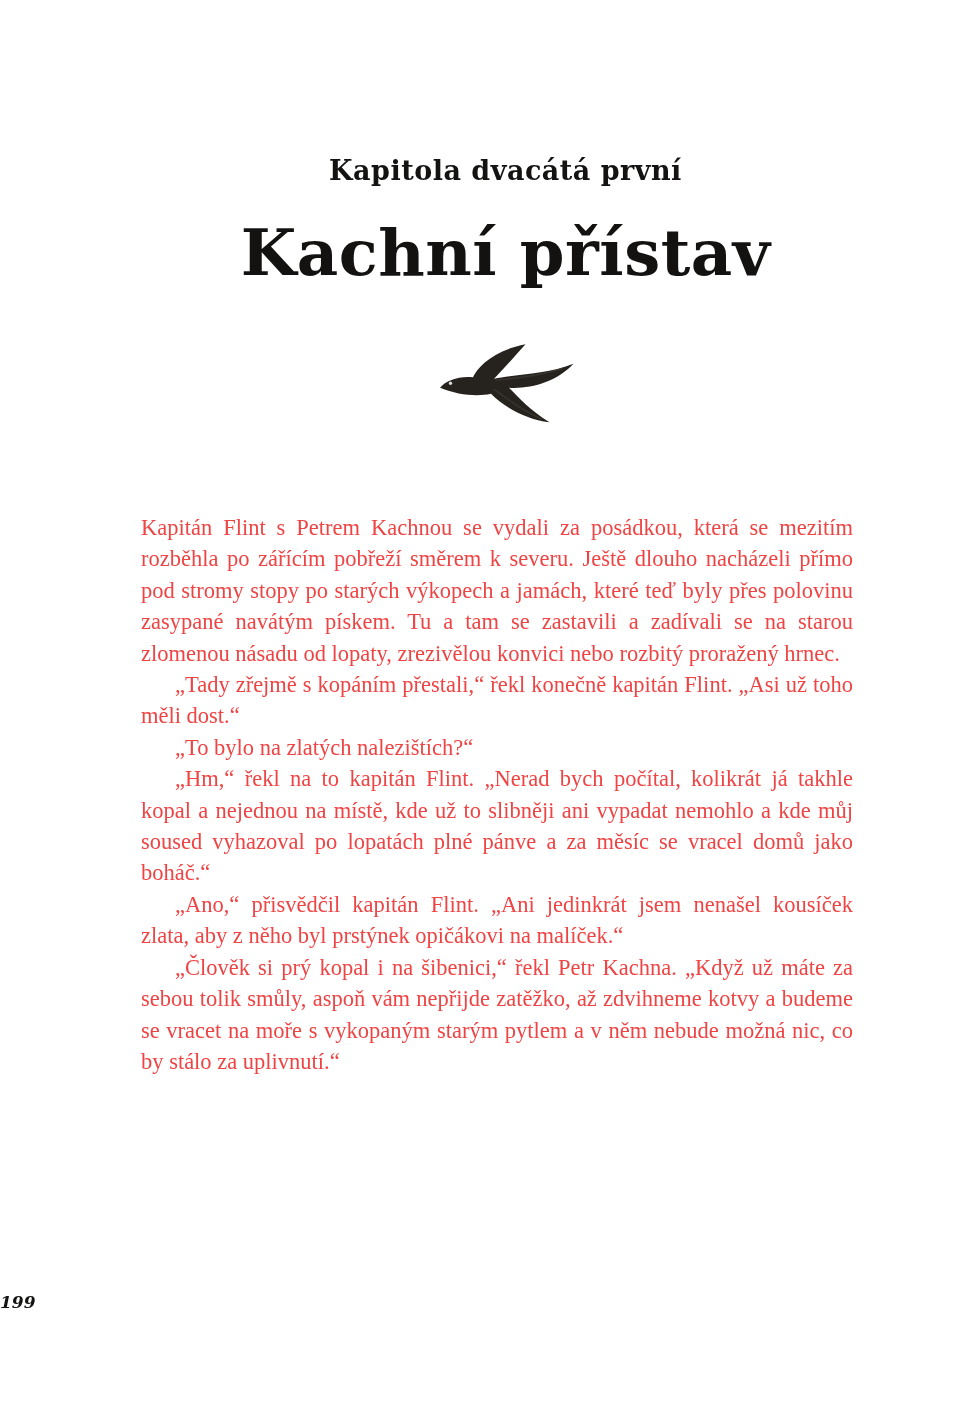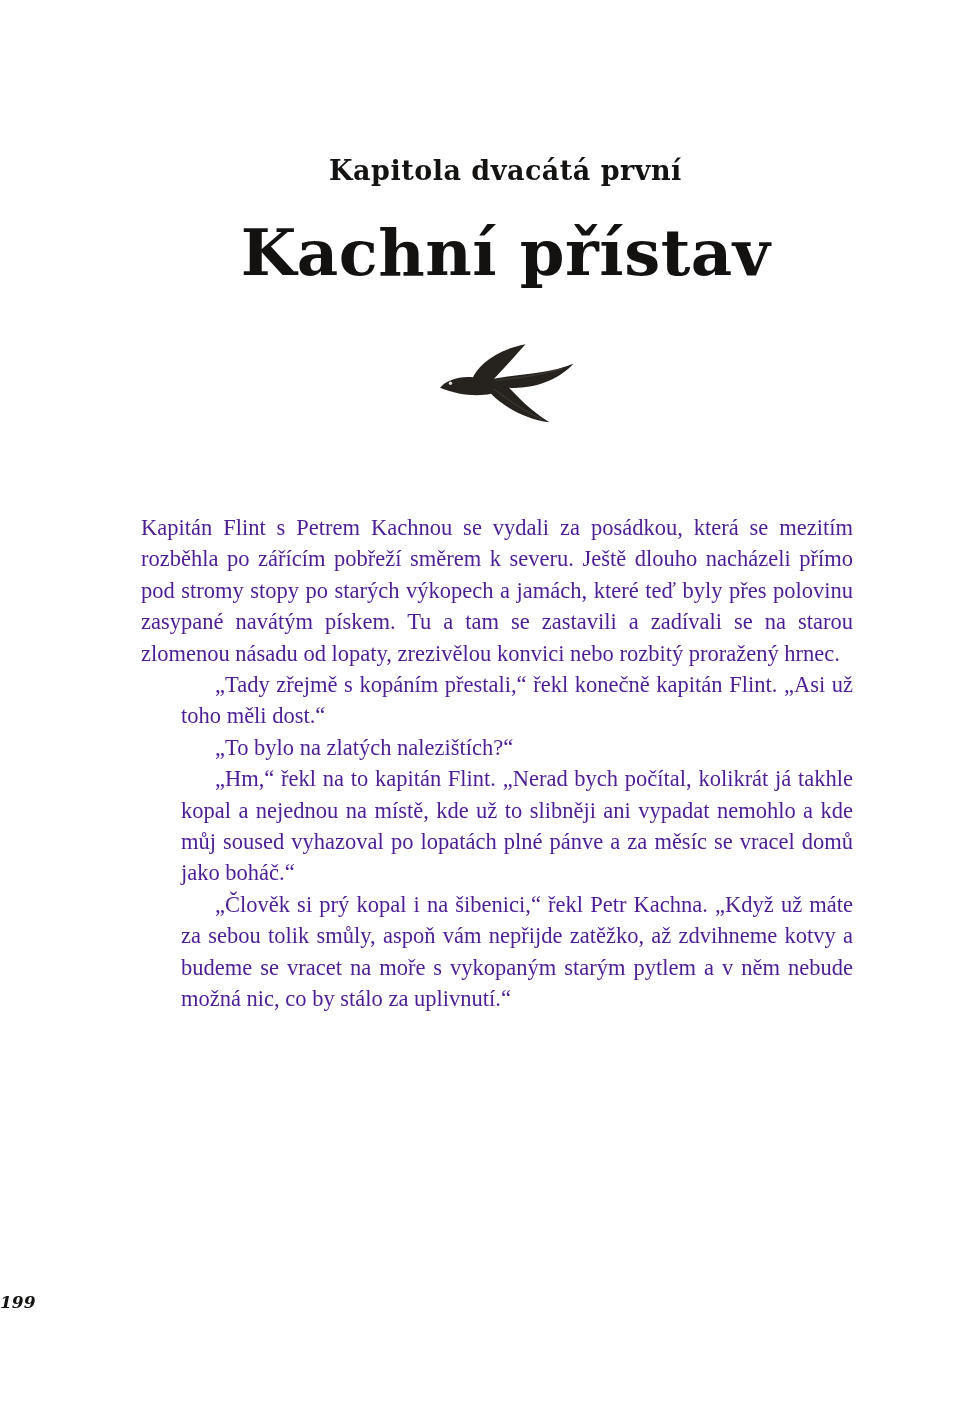--- a/index.html
+++ b/index.html
@@ -58,28 +58,27 @@
     height: 110px;
   }
   .body-text {
     position: absolute;
     top: 512px;
     left: 141px;
     width: 712px;
     font-size: 22.5px;
     line-height: 31.4px;
     text-align: justify;
-    color: #4c1d95;
+    color: #ef4444;
   }
   .body-text p {
     margin: 0;
   }
   .body-text p.indent {
     text-indent: 34px;
-    margin-left: 40px;
   }
   .page-number {
     position: absolute;
     top: 1292px;
     left: 0;
     width: 100%;
     text-align: left;
     font-family: "DejaVu Serif", serif;
     font-weight: 700;
     font-style: italic;
@@ -116,18 +115,19 @@
         <path d="M84,64 C98,74 120,92 148,104" stroke="#4a443c" stroke-width="2" fill="none" opacity="0.5"></path>
       </g>
     </svg>
   </div>
 
   <div class="body-text">
     <p>Kapitán Flint s Petrem Kachnou se vydali za posádkou, která se mezitím rozběhla po zářícím pobřeží směrem k severu. Ještě dlouho nacházeli přímo pod stromy stopy po starých výkopech a jamách, které teď byly přes polovinu zasypané navátým pískem. Tu a tam se zastavili a zadívali se na starou zlomenou násadu od lopaty, zrezivělou konvici nebo rozbitý proražený hrnec.</p>
     <p class="indent">„Tady zřejmě s kopáním přestali,“ řekl konečně kapitán Flint. „Asi už toho měli dost.“</p>
     <p class="indent">„To bylo na zlatých nalezištích?“</p>
     <p class="indent">„Hm,“ řekl na to kapitán Flint. „Nerad bych počítal, kolikrát já takhle kopal a nejednou na místě, kde už to slibněji ani vypadat nemohlo a kde můj soused vyhazoval po lopatách plné pánve a za měsíc se vracel domů jako boháč.“</p>
+    <p class="indent">„Ano,“ přisvědčil kapitán Flint. „Ani jedinkrát jsem nenašel kousíček zlata, aby z něho byl prstýnek opičákovi na malíček.“</p>
     <p class="indent">„Člověk si prý kopal i na šibenici,“ řekl Petr Kachna. „Když už máte za sebou tolik smůly, aspoň vám nepřijde zatěžko, až zdvihneme kotvy a budeme se vracet na moře s vykopaným starým pytlem a v něm nebude možná nic, co by stálo za uplivnutí.“</p>
   </div>
 
   <div class="page-number">199</div>
 
 </div>
 
 </body></html>

